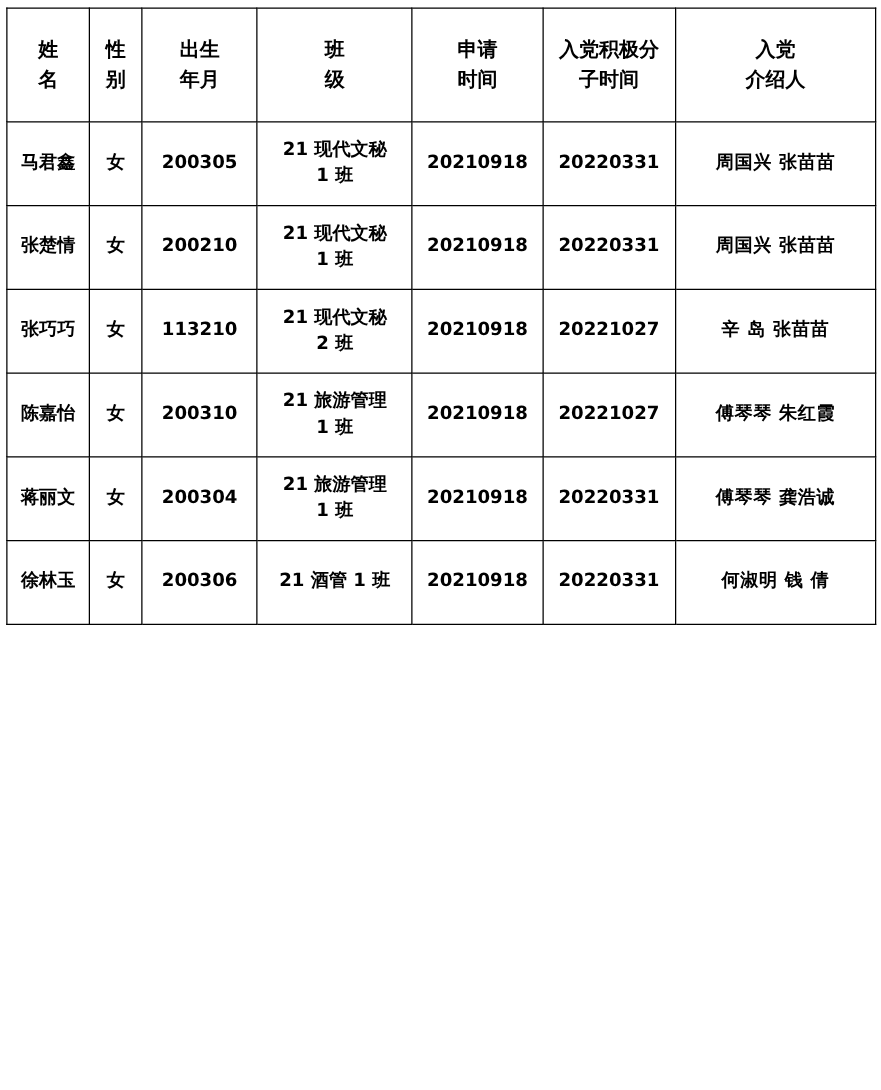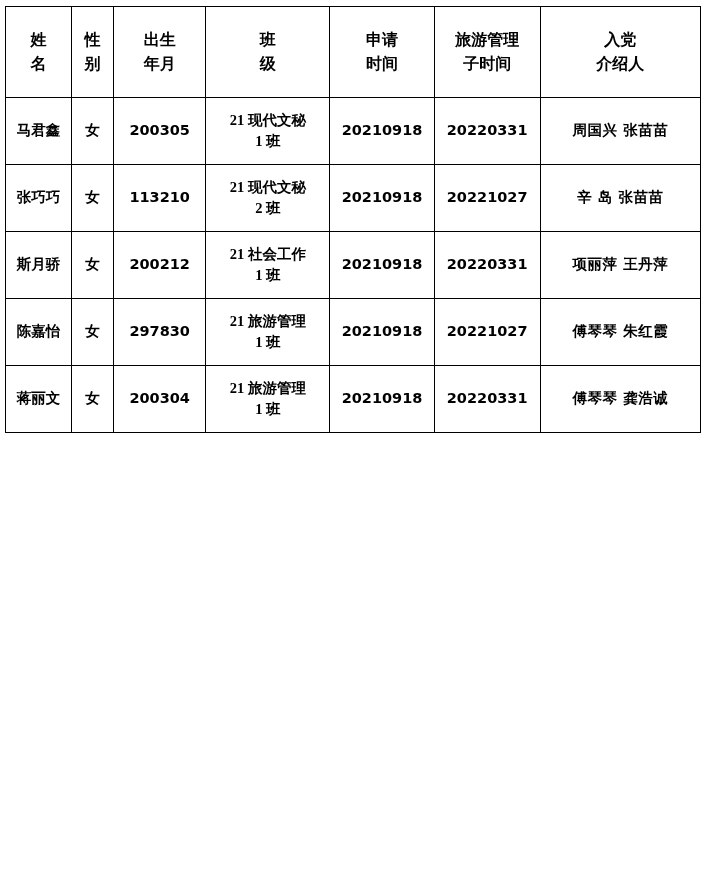--- a/index.html
+++ b/index.html
@@ -46,21 +46,21 @@
   }
   col.c-name   { width: 66px; }
   col.c-sex    { width: 42px; }
   col.c-birth  { width: 92px; }
   col.c-class  { width: 124px; }
   col.c-apply  { width: 104px; }
   col.c-active { width: 106px; }
   col.c-intro  { width: 160px; }
 
   .hdr-line { display: block; }
-  .cell-line { display: block; font-family: Liberation Serif, serif; }
+  .cell-line { display: block; }
   .intro-cell { letter-spacing: 0.5px; }
 </style>
 </head>
 <body>
 
 <div class="page">
   <table class="roster">
     <colgroup>
       <col class="c-name">
       <col class="c-sex">
@@ -86,21 +86,21 @@
         </th>
         <th>
           <span class="hdr-line">班</span>
           <span class="hdr-line">级</span>
         </th>
         <th>
           <span class="hdr-line">申请</span>
           <span class="hdr-line">时间</span>
         </th>
         <th>
-          <span class="hdr-line">旅游管理</span>
+          <span class="hdr-line">入党积极分</span>
           <span class="hdr-line">子时间</span>
         </th>
         <th>
           <span class="hdr-line">入党</span>
           <span class="hdr-line">介绍人</span>
         </th>
       </tr>
     </thead>
     <tbody>
       <tr>
@@ -109,62 +109,73 @@
         <td>200305</td>
         <td>
           <span class="cell-line">21 现代文秘</span>
           <span class="cell-line">1 班</span>
         </td>
         <td>20210918</td>
         <td>20220331</td>
         <td class="intro-cell">周国兴  张苗苗</td>
       </tr>
       <tr>
+        <td>张楚情</td>
+        <td>女</td>
+        <td>200210</td>
+        <td>
+          <span class="cell-line">21 现代文秘</span>
+          <span class="cell-line">1 班</span>
+        </td>
+        <td>20210918</td>
+        <td>20220331</td>
+        <td class="intro-cell">周国兴  张苗苗</td>
+      </tr>
+      <tr>
         <td>张巧巧</td>
         <td>女</td>
         <td>113210</td>
         <td>
           <span class="cell-line">21 现代文秘</span>
           <span class="cell-line">2 班</span>
         </td>
         <td>20210918</td>
         <td>20221027</td>
         <td class="intro-cell">辛   岛  张苗苗</td>
       </tr>
       <tr>
-        <td>斯月骄</td>
-        <td>女</td>
-        <td>200212</td>
-        <td>
-          <span class="cell-line">21 社会工作</span>
-          <span class="cell-line">1 班</span>
-        </td>
-        <td>20210918</td>
-        <td>20220331</td>
-        <td class="intro-cell">项丽萍  王丹萍</td>
-      </tr>
-      <tr>
         <td>陈嘉怡</td>
         <td>女</td>
-        <td>297830</td>
+        <td>200310</td>
         <td>
           <span class="cell-line">21 旅游管理</span>
           <span class="cell-line">1 班</span>
         </td>
         <td>20210918</td>
         <td>20221027</td>
         <td class="intro-cell">傅琴琴  朱红霞</td>
       </tr>
       <tr>
         <td>蒋丽文</td>
         <td>女</td>
         <td>200304</td>
         <td>
           <span class="cell-line">21 旅游管理</span>
           <span class="cell-line">1 班</span>
         </td>
         <td>20210918</td>
         <td>20220331</td>
         <td class="intro-cell">傅琴琴  龚浩诚</td>
       </tr>
+      <tr>
+        <td>徐林玉</td>
+        <td>女</td>
+        <td>200306</td>
+        <td>
+          <span class="cell-line">21 酒管 1 班</span>
+        </td>
+        <td>20210918</td>
+        <td>20220331</td>
+        <td class="intro-cell">何淑明  钱   倩</td>
+      </tr>
     </tbody>
   </table>
 </div>
 
 </body></html>

